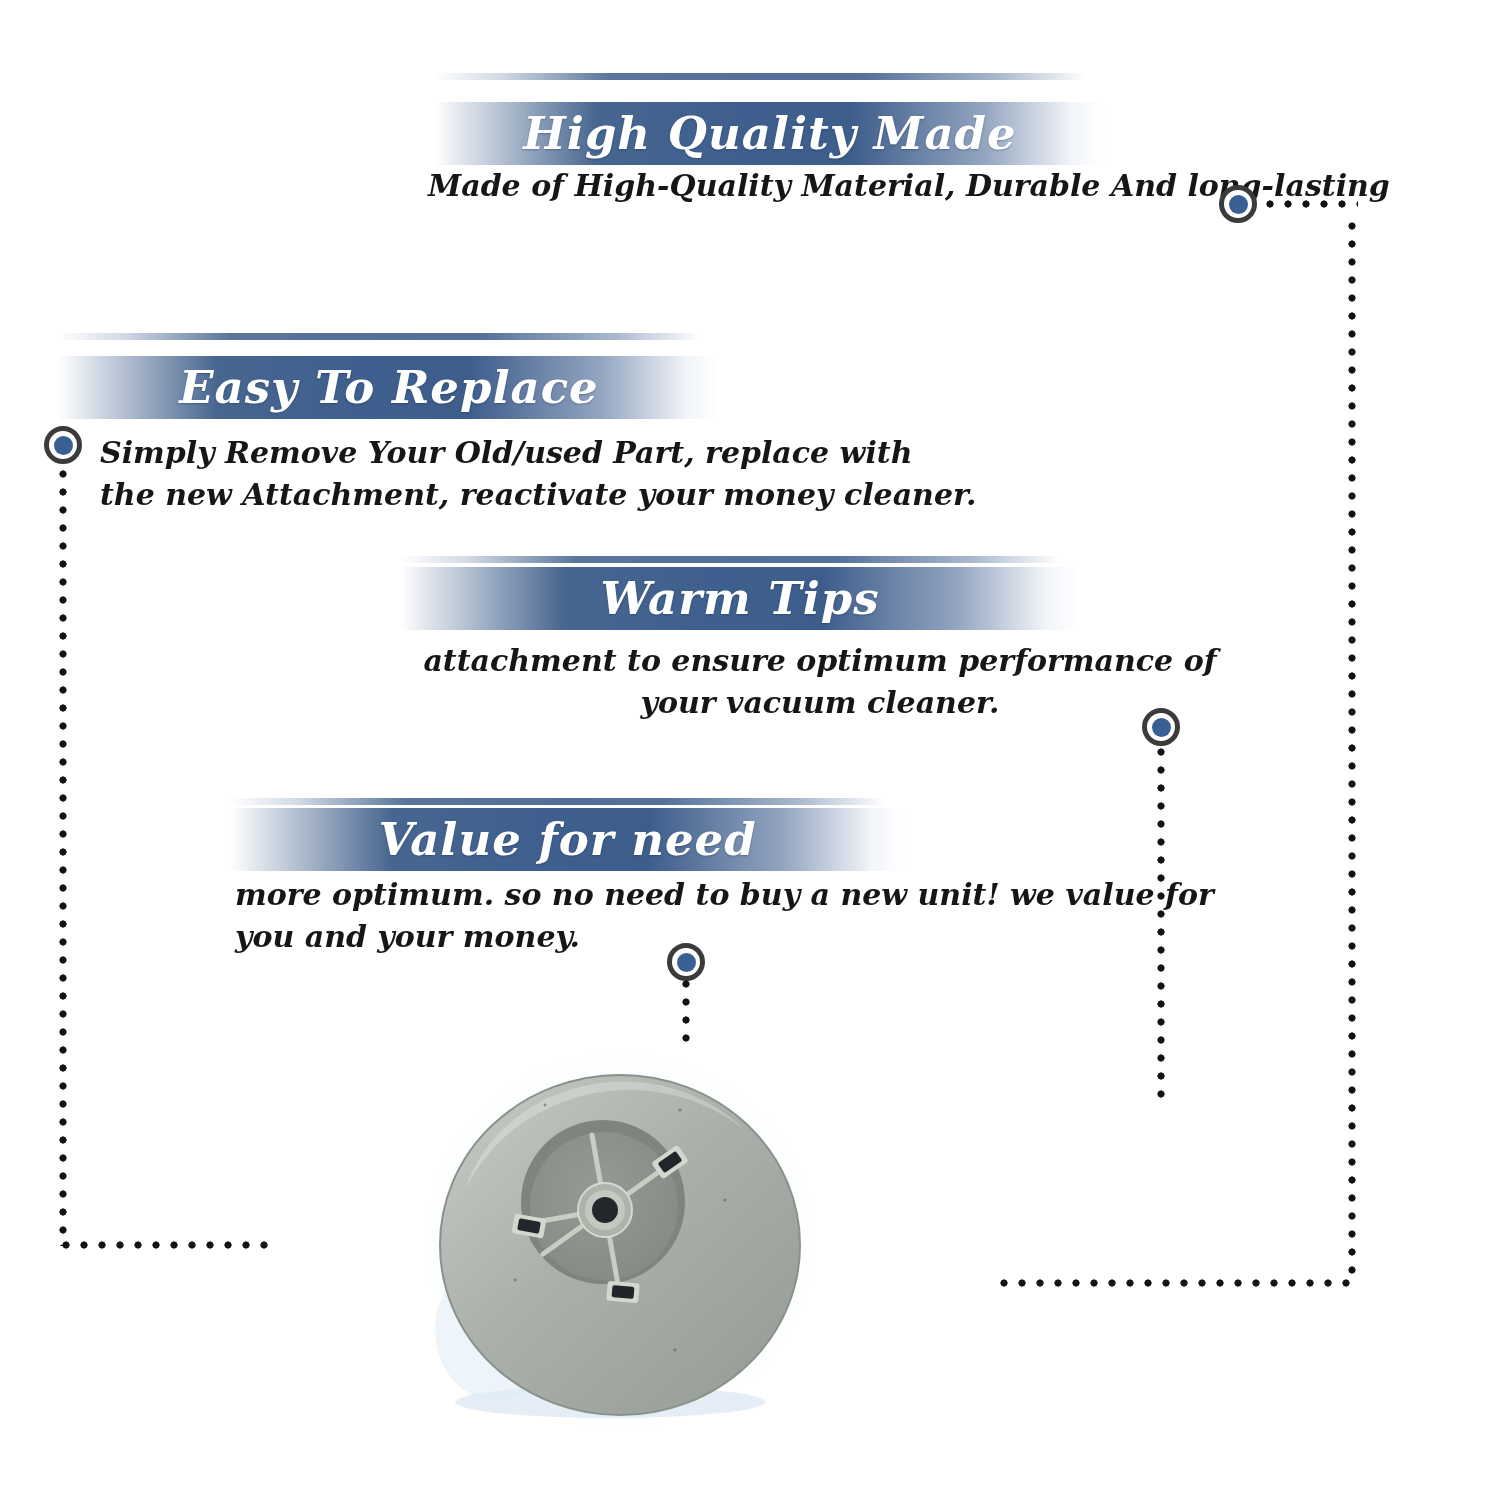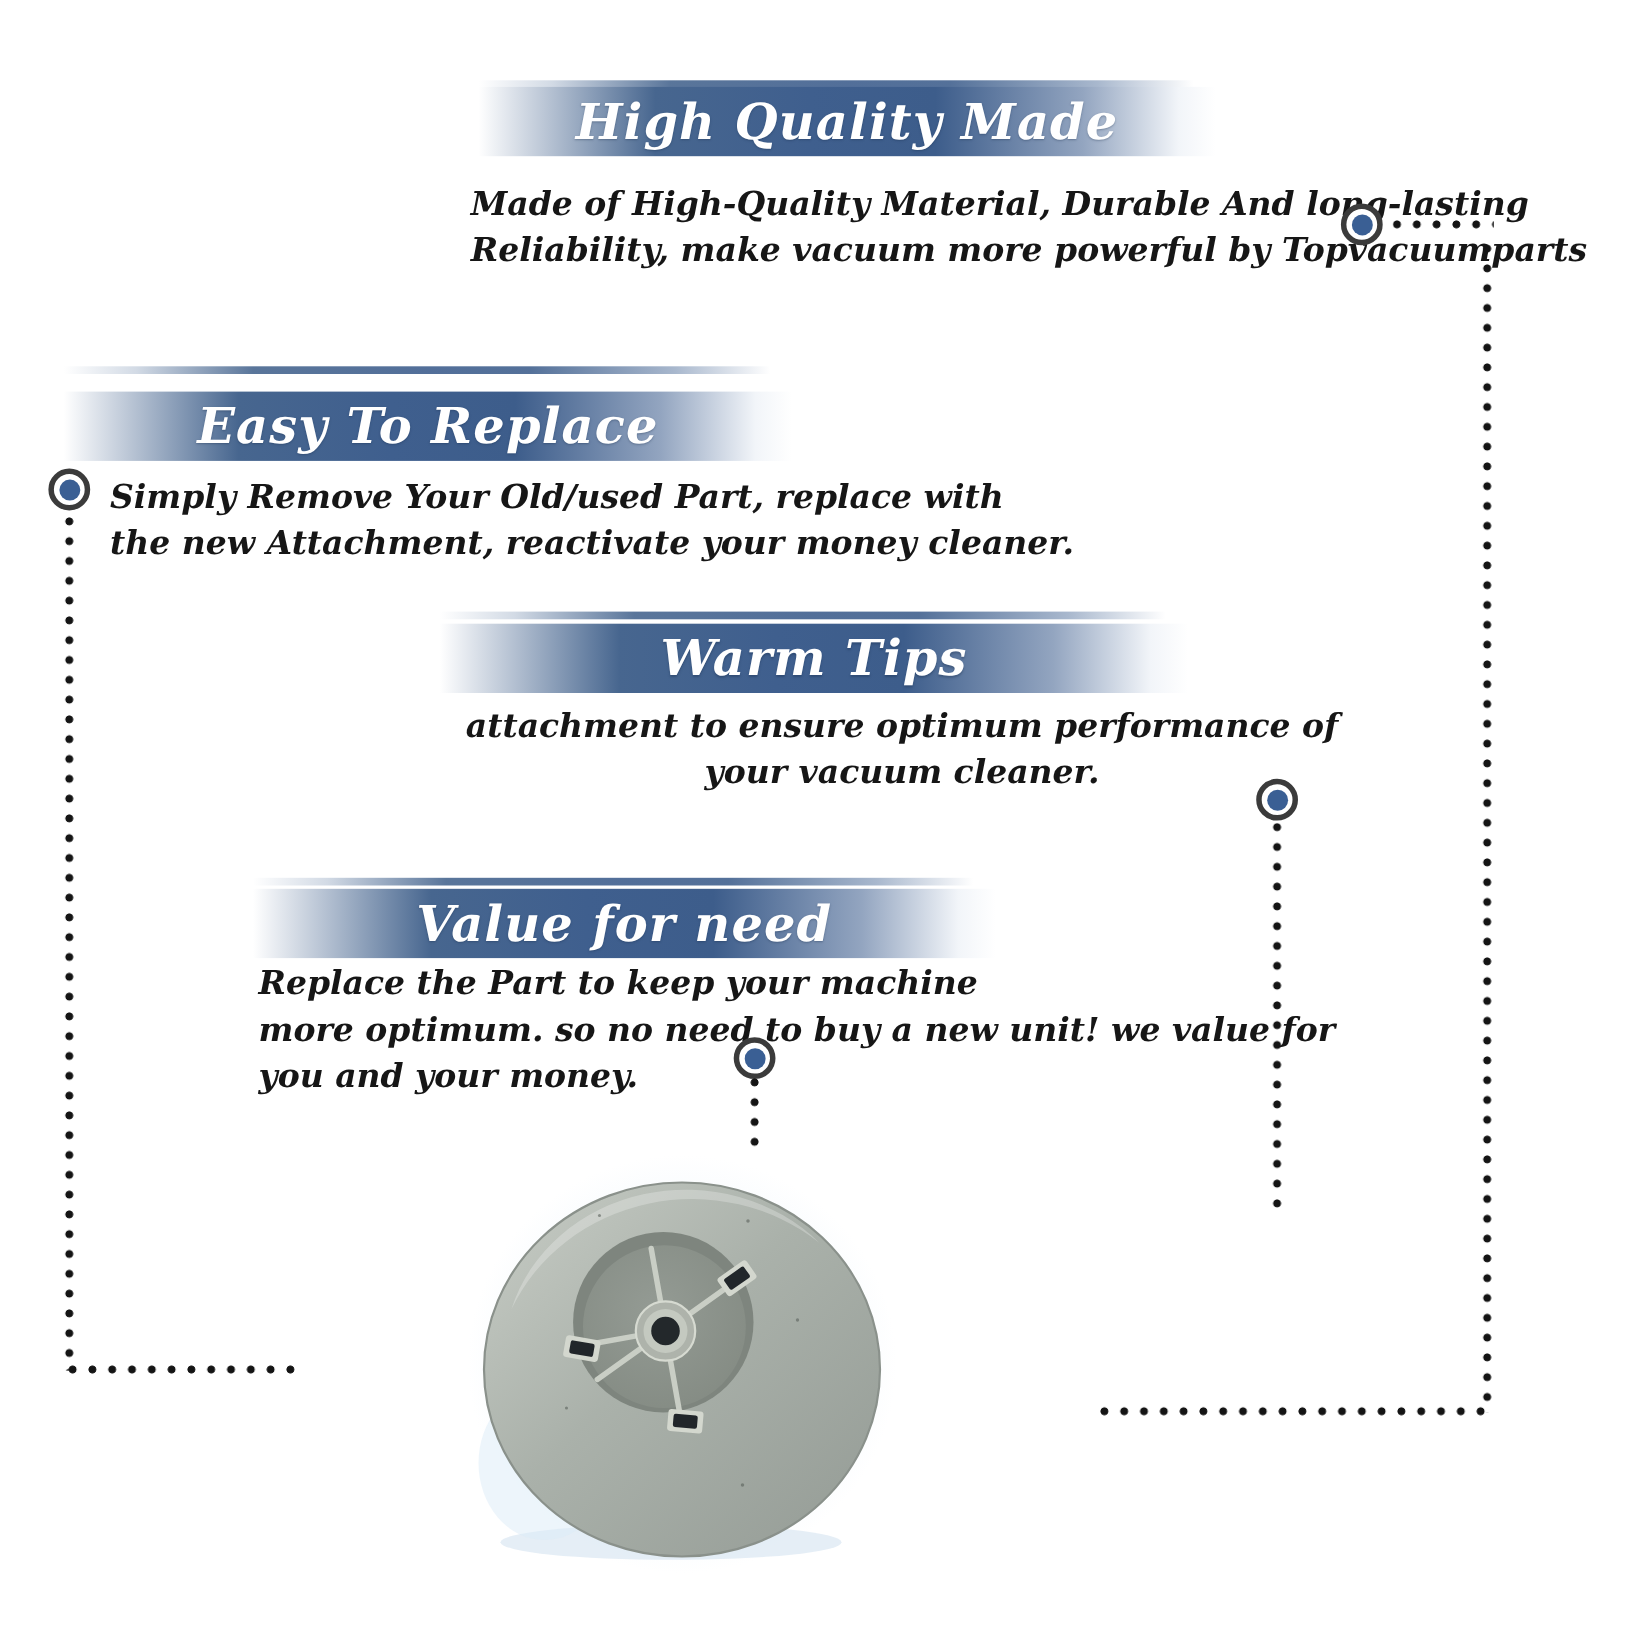--- a/index.html
+++ b/index.html
@@ -49,26 +49,25 @@
   }
   .photo{
     position:absolute;left:425px;top:1050px;width:390px;height:380px;
     background:radial-gradient(closest-side,#f1f7fc 55%,#ffffff 100%);
   }
 </style>
 </head>
 <body>
 
 <div class="banner-strip" style="left:435px;top:73px;width:670px;"></div>
-<div class="banner" style="left:435px;top:79px;width:670px;">
+<div class="banner" style="left:435px;top:102px;width:670px;">
   <span class="banner-title">High Quality Made</span>
 </div>
 <div class="body-text" style="left:428px;top:165px;">
   <div>Made of  High-Quality Material, Durable And long-lasting</div>
-  <div>Reliability,  make vacuum more powerful by Topvacuumparts</div>
 </div>
 
 <div class="banner-strip" style="left:58px;top:333px;width:662px;"></div>
 <div class="banner" style="left:58px;top:344px;width:662px;margin-top:12px;">
   <span class="banner-title">Easy To Replace</span>
 </div>
 <div class="body-text" style="left:100px;top:432px;">
   <div>Simply Remove Your Old/used Part, replace with</div>
   <div>the new Attachment, reactivate your money cleaner.</div>
 </div>
@@ -79,21 +78,20 @@
 </div>
 <div class="body-text centered" style="left:390px;top:640px;width:860px;">
   <div>attachment to ensure optimum performance of your vacuum cleaner.</div>
 </div>
 
 <div class="banner-strip" style="left:230px;top:798px;width:675px;"></div>
 <div class="banner" style="left:230px;top:808px;width:675px;">
   <span class="banner-title">Value for need</span>
 </div>
 <div class="body-text" style="left:235px;top:874px;">
-  <div>Replace the Part to keep your machine</div>
   <div>more optimum. so no need to buy a new unit! we value for</div>
   <div>you and your money.</div>
 </div>
 
 <div class="marker" style="left:1219px;top:185px;">
     <span class="marker-dot"></span>
   </div>
 <div class="marker" style="left:44px;top:426px;">
     <span class="marker-dot"></span>
   </div>

